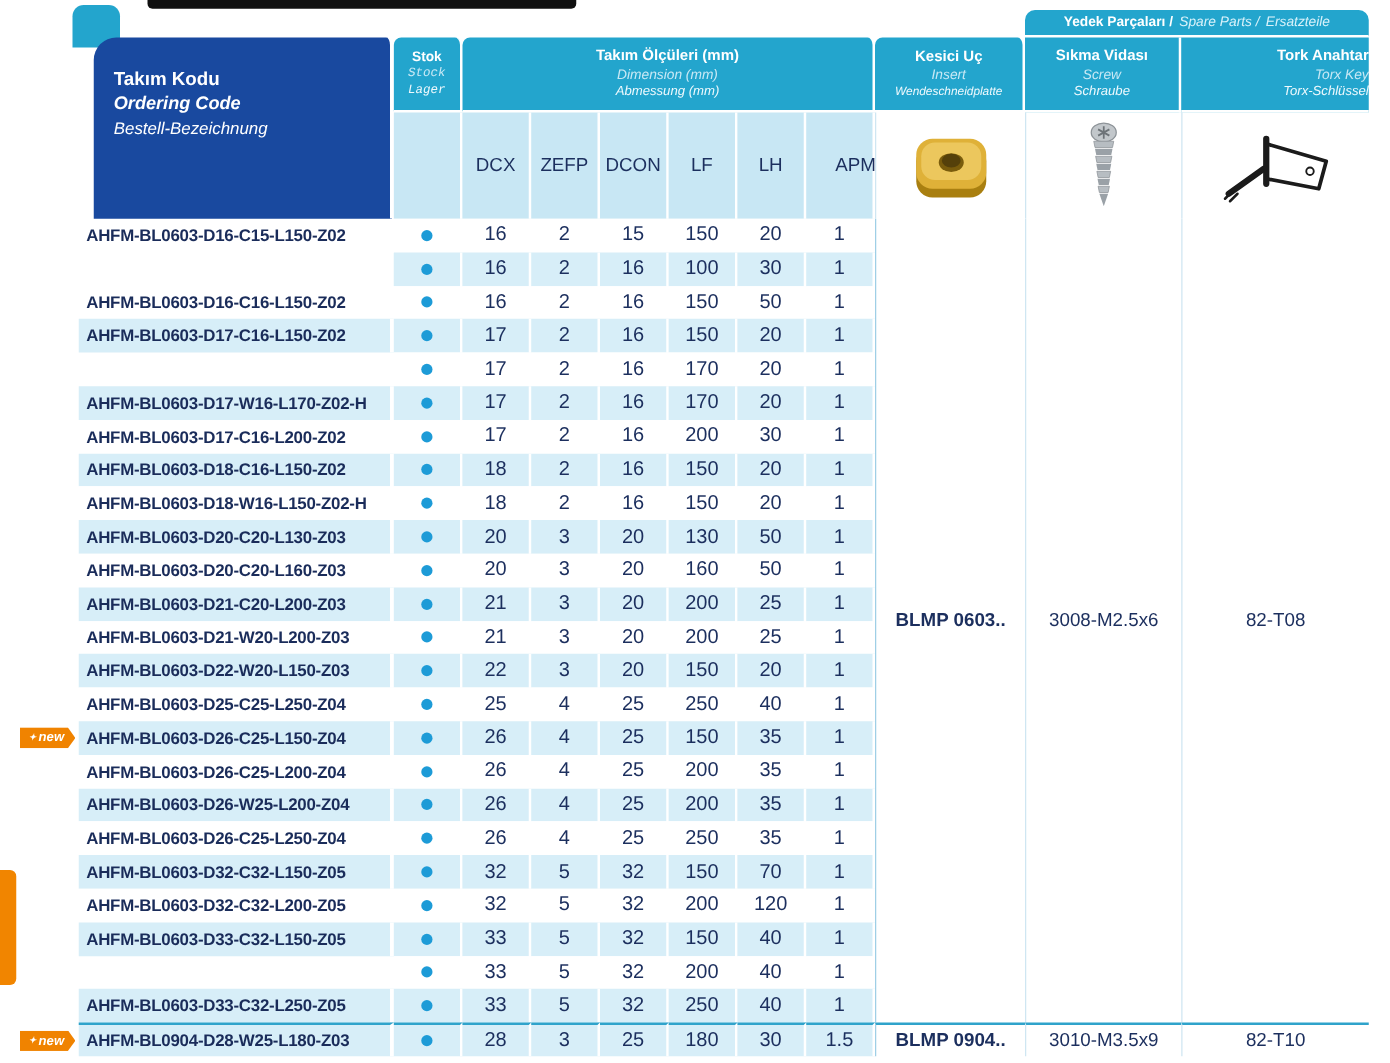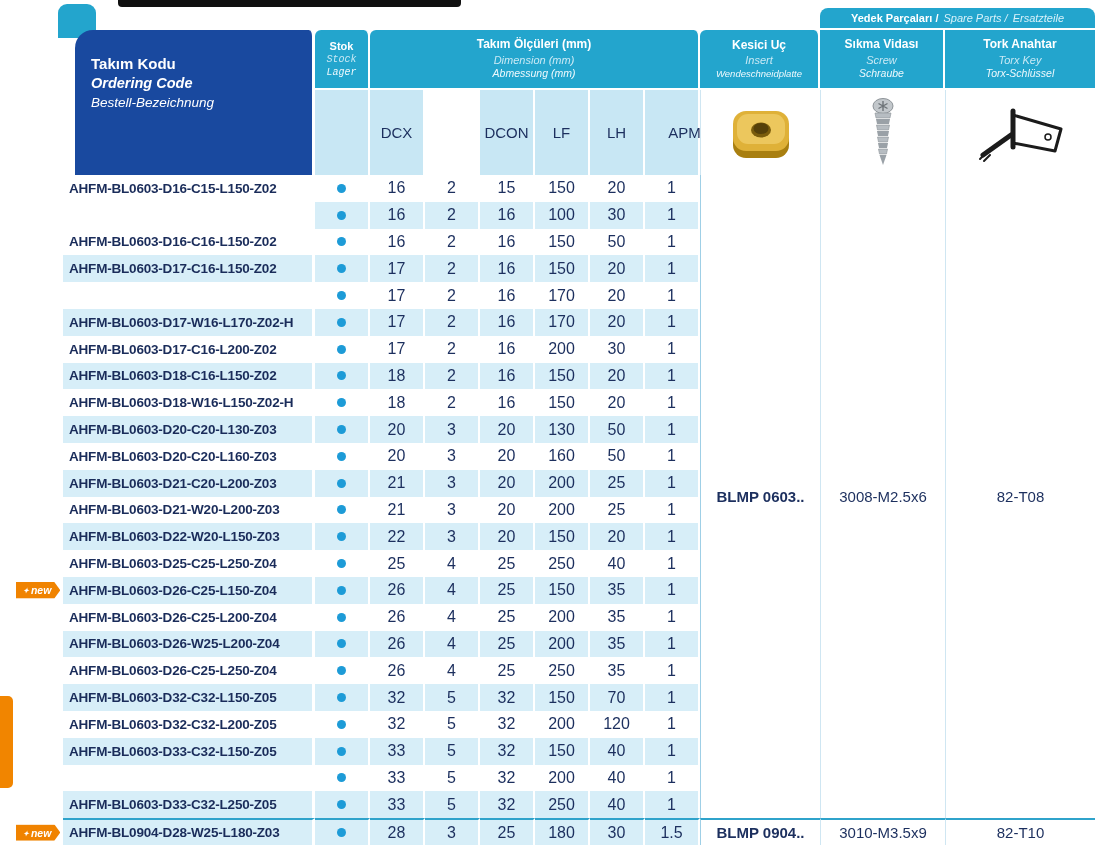--- a/index.html
+++ b/index.html
@@ -34,21 +34,21 @@
     line-height:1.3;}
   .h-cyan .t{font-weight:bold;font-size:12px;}
   .h-cyan .e{font-style:italic;font-size:11px;color:#c9e9f5;}
   .h-cyan .d{font-style:italic;font-size:10.5px;color:#eef9fd;}
   .stok-h{grid-column:2;grid-row:2;border-radius:6px 6px 0 0;}
   .stok-h .t{font-size:11px;} .stok-h .e,.stok-h .d{font-size:10px;font-family:Liberation Mono, monospace;}
   .dims-h{grid-column:3/9;grid-row:2;border-radius:6px 6px 0 0;}
   .insert-h{grid-column:9;grid-row:2;border-radius:6px 6px 0 0;}
   .insert-h .d{font-size:9.5px;}
   .screw-h{grid-column:10;grid-row:2;}
-  .torx-h{grid-column:11;grid-row:2;border-right:none;}
+  .torx-h{grid-column:11;grid-row:2;border-right:none;align-items:flex-end;}
 
   .substrip{background:#c8e7f4;border-right:2px solid #fff;display:flex;align-items:center;
     justify-content:center;color:#1c2f5e;font-size:15px;grid-row:3;}
   .sub-stok{grid-column:2;}
   .sub-c3{grid-column:3;} .sub-c4{grid-column:4;} .sub-c5{grid-column:5;}
   .sub-c6{grid-column:6;} .sub-c7{grid-column:7;} .sub-c8{grid-column:8;padding-left:36px;}
 
   .imgcell{background:#fff;display:flex;align-items:center;justify-content:center;grid-row:3;}
   .insert-img-cell{grid-column:9;border-left:1px solid #cfe6f2;}
   .screw-img-cell{grid-column:10;border-left:1px solid #cfe6f2;}
@@ -117,20 +117,21 @@
       <span class="d">Schraube</span>
     </div>
     <div class="h-cyan torx-h">
       <span class="t">Tork Anahtar</span>
       <span class="e">Torx Key</span>
       <span class="d">Torx-Schlüssel</span>
     </div>
 
     <div class="substrip sub-stok"></div>
     <div class="substrip sub-c3">DCX</div>
+    <div class="substrip sub-c4">ZEFP</div>
     <div class="substrip sub-c5">DCON</div>
     <div class="substrip sub-c6">LF</div>
     <div class="substrip sub-c7">LH</div>
     <div class="substrip sub-c8">APMX</div>
 
     <div class="imgcell insert-img-cell">
       <svg width="70" height="54" viewBox="0 0 70 54">
         <rect x="7" y="10" width="56" height="42" rx="13" fill="#a97f10"></rect>
         <rect x="7" y="5" width="56" height="40" rx="13" fill="#dfb138"></rect>
         <rect x="11" y="8" width="48" height="30" rx="11" fill="#ecc75d"></rect>

